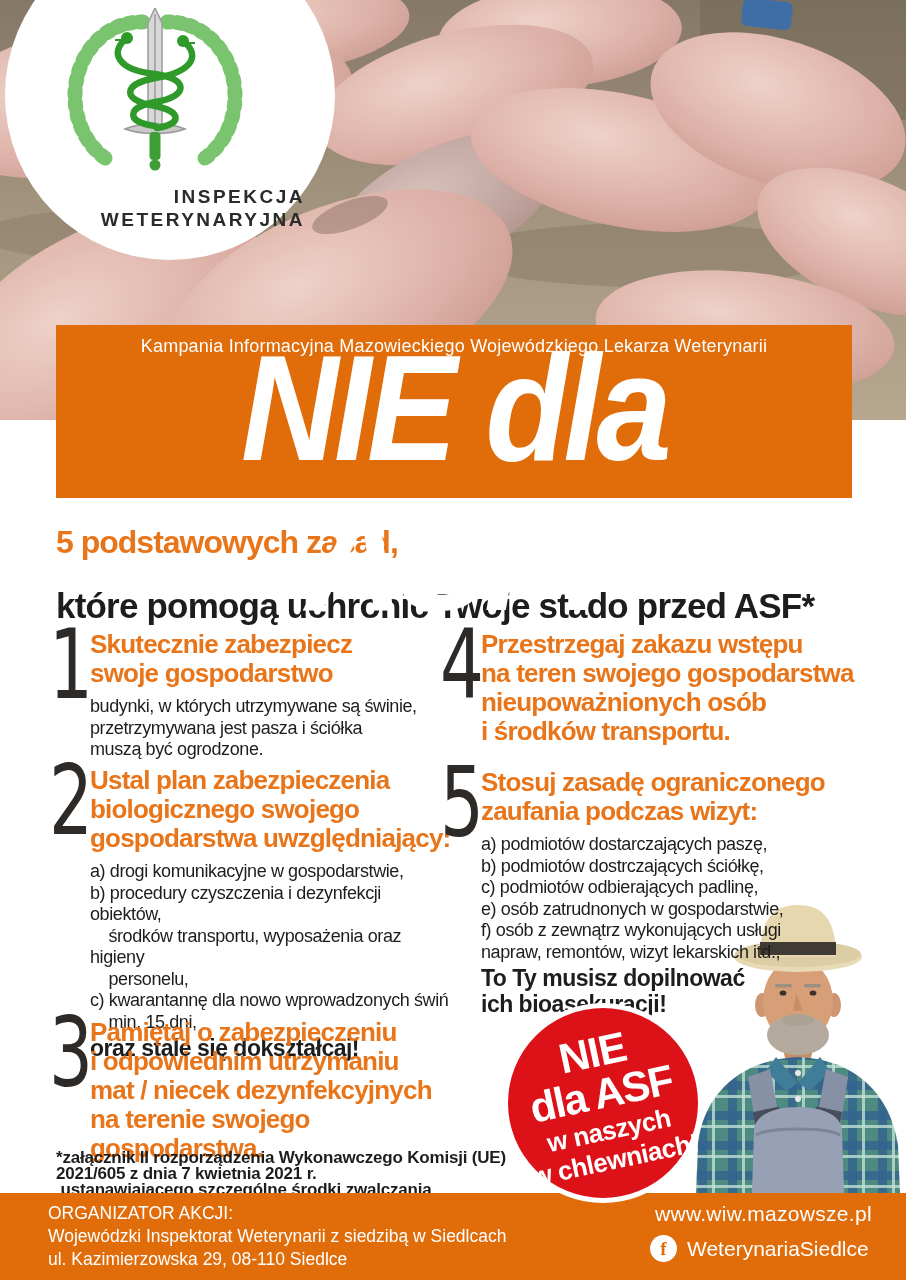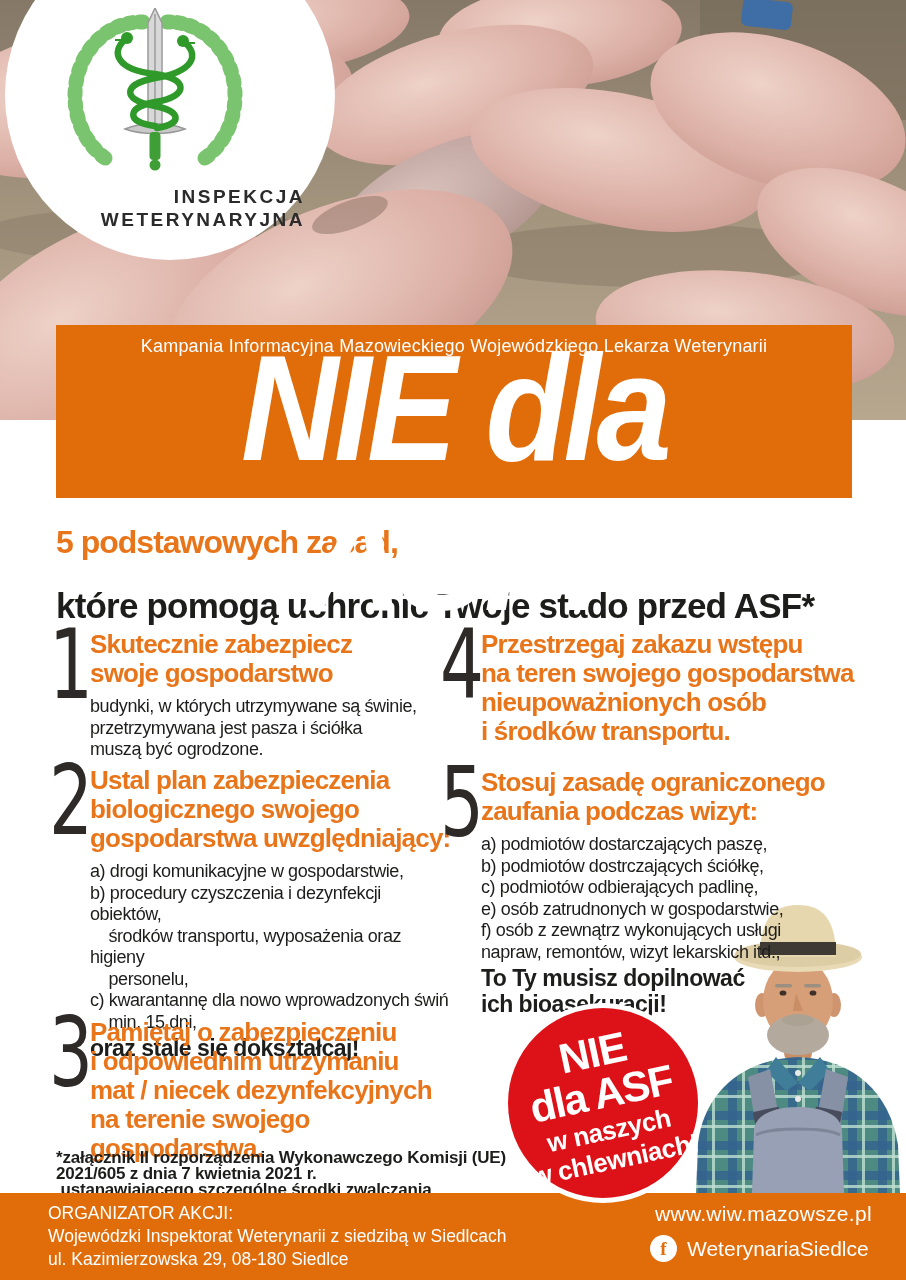--- a/index.html
+++ b/index.html
@@ -295,21 +295,21 @@
     <circle cx="108" cy="206" r="3" fill="#e9e9e9"></circle>
   </svg>
 
   <div class="footnote pre">*załącznik II rozporządzenia Wykonawczego Komisji (UE) 2021/605 z dnia 7 kwietnia 2021 r.
  ustanawiającego szczególne środki zwalczania afrykańskiego pomoru świń (Dz. U. UE L 129/1).</div>
 
   <div class="footer">
     <div class="org">
       <div>ORGANIZATOR AKCJI:</div>
       <div>Wojewódzki Inspektorat Weterynarii z siedzibą w Siedlcach</div>
-      <div>ul. Kazimierzowska 29, 08-180 Siedlce</div>
+      <div>ul. Kazimierzowska 29, 08-110 Siedlce</div>
     </div>
     <div class="website">www.wiw.mazowsze.pl</div>
     <div class="fb-row">
       <div class="fb-icon">f</div>
       <div>WeterynariaSiedlce</div>
     </div>
   </div>
 
   <div class="badge">
     <div class="badge-inner">

